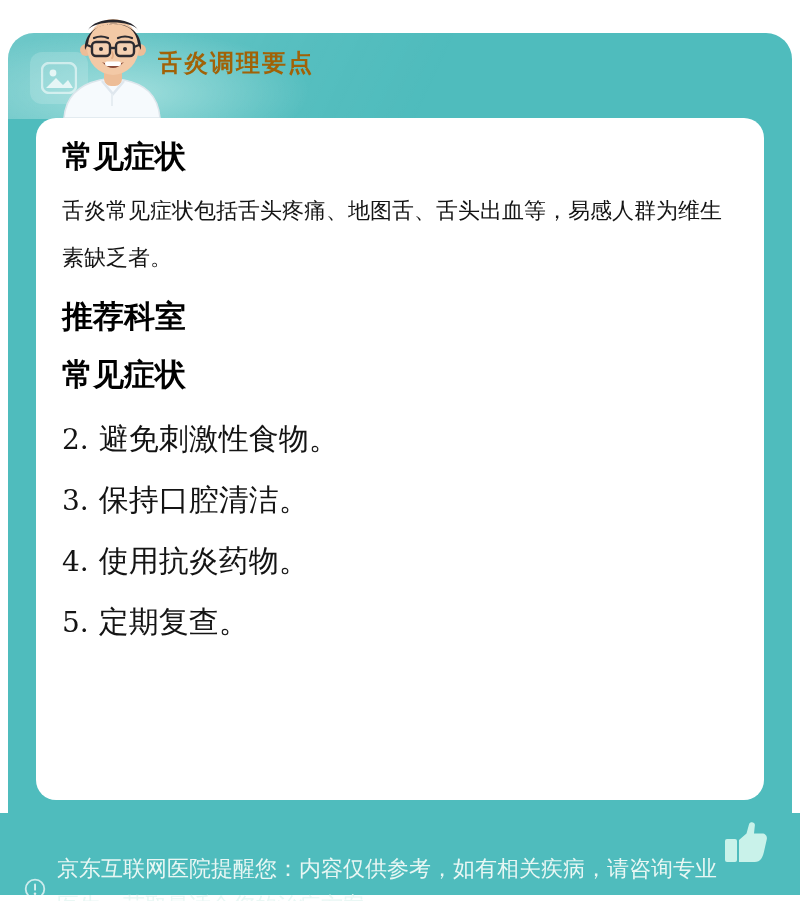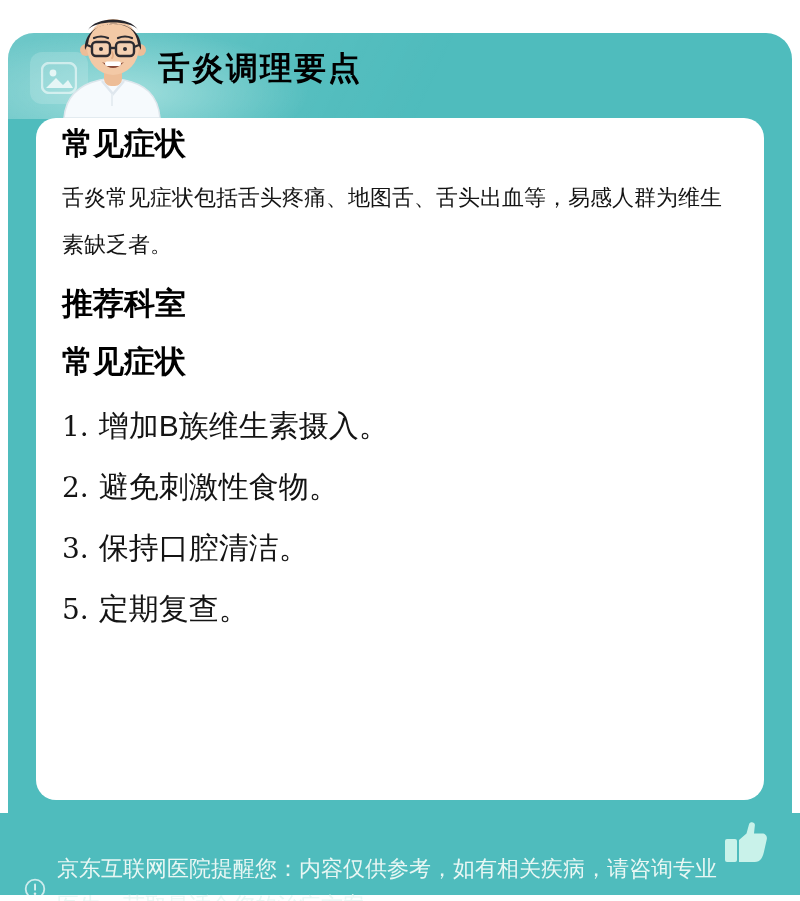--- a/index.html
+++ b/index.html
@@ -12,29 +12,29 @@
   .teal-main  { position:absolute; left:8px; top:33px; width:784px; height:862px;
                 background:#4FBCBD; border-radius:26px 26px 0 0; }
   .header-glow { position:absolute; left:0; top:0; width:100%; height:86px;
                  border-radius:26px 26px 0 0;
                  background:
                    radial-gradient(ellipse 260px 90px at 120px 60px, rgba(235,255,250,0.45), rgba(235,255,250,0) 70%),
                    linear-gradient(115deg, rgba(255,255,255,0.18) 0%, rgba(255,255,255,0.05) 34%, rgba(255,255,255,0) 55%); }
 
   
   .title { position:absolute; left:158px; top:47px; z-index:4;
-           font-size:32px; font-weight:700; color:#000000; letter-spacing:2px; }
+           font-size:24px; font-weight:700; color:#a16207; letter-spacing:2px; }
   .photo-icon { position:absolute; left:30px; top:52px; z-index:2; width:58px; height:52px;
                 background:rgba(255,255,255,0.16); border-radius:12px;
                 display:flex; align-items:center; justify-content:center; }
   .avatar-wrap { position:absolute; left:48px; top:4px; z-index:3; width:132px; height:114px; }
 
   
   .card { position:absolute; left:36px; top:118px; z-index:2; width:728px; height:682px;
-          background:#ffffff; border-radius:20px; padding:0 26px; color:#0c0c0c; }
+          background:#ffffff; border-radius:20px; padding:13px 26px; color:#0c0c0c; }
   .card h2 { font-size:31px; line-height:44px; font-weight:700; color:#000; margin:14px 0 8px; }
   .card h2.first { margin-top:4px; }
   .card p.body { font-size:22px; line-height:47px; color:#141414; margin:8px 0 12px; max-width:672px; }
   .care-list { list-style:none; margin-top:6px; }
   .care-list li { font-size:30px; line-height:36px; color:#141414; margin:24px 0; }
   .care-list .num { font-family:"DejaVu Serif","Liberation Serif",serif; font-size:28px; margin-right:10px; }
 
   
   .footer { position:absolute; left:24px; top:850px; z-index:2; width:712px;
             display:flex; align-items:center; gap:11px; }
@@ -101,27 +101,27 @@
 
   <div class="card">
     <h2 class="first">常见症状</h2>
     <p class="body">舌炎常见症状包括舌头疼痛、地图舌、舌头出血等，易感人群为维生素缺乏者。</p>
 
     <h2>推荐科室</h2>
 
     <h2>常见症状</h2>
     <ol class="care-list">
       <li>
-        <span class="num">1.</span><span>增加B族维生素摄入。</span>
-      </li>
-      <li>
         <span class="num">2.</span><span>避免刺激性食物。</span>
       </li>
       <li>
         <span class="num">3.</span><span>保持口腔清洁。</span>
+      </li>
+      <li>
+        <span class="num">4.</span><span>使用抗炎药物。</span>
       </li>
       <li>
         <span class="num">5.</span><span>定期复查。</span>
       </li>
     </ol>
   </div>
 
   <div class="footer">
     <svg class="alert-icon" viewBox="0 0 22 22">
       <circle cx="11" cy="11" r="9.3" fill="none" stroke="rgba(255,255,255,0.72)" stroke-width="1.8"></circle>

